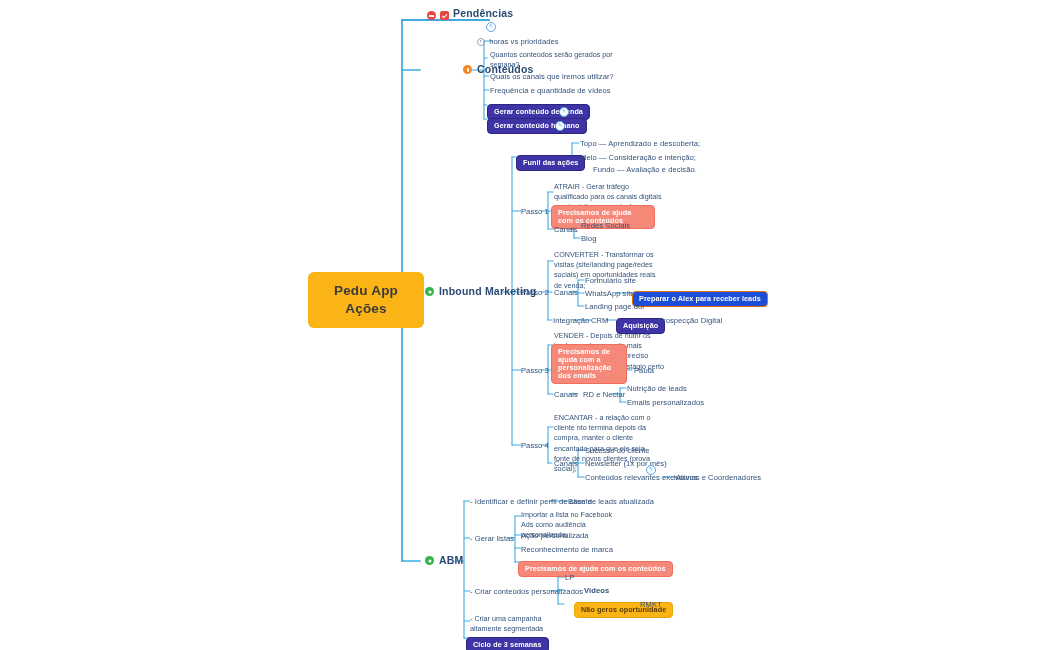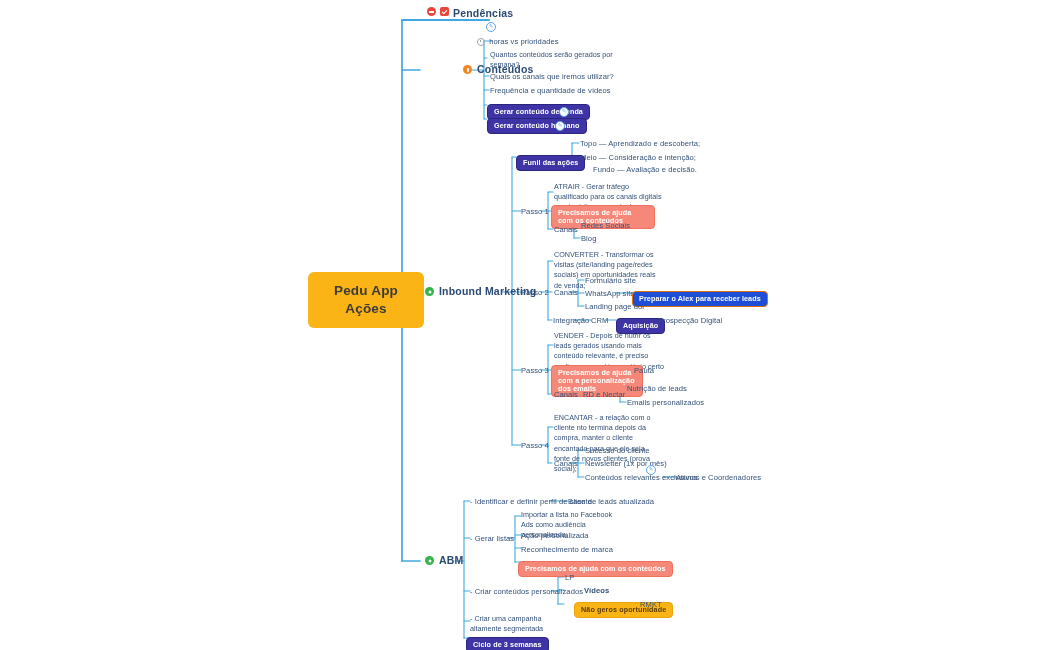--- a/index.html
+++ b/index.html
@@ -25,21 +25,21 @@
   
   .lvl1{font-size:10.5px;font-weight:700;color:#2b4a73;letter-spacing:.2px;display:flex;align-items:center;gap:5px;}
   .lvl1 .dot{width:9px;height:9px;border-radius:50%;display:inline-block;flex:0 0 auto;position:relative;}
   .dot.orange{background:#F6861F;}
   .dot.green{background:#36B34A;}
   .dot::after{content:"";position:absolute;left:50%;top:50%;transform:translate(-50%,-50%);
     width:2px;height:4px;background:#fff;border-radius:1px;}
   .dot.green::after{height:3px;width:3px;border-radius:50%;}
 
   
-  .pend{font-size:10.5px;font-weight:700;color:#2b4a73;display:flex;align-items:flex-start;gap:4px;letter-spacing:.2px;padding-left:8px;}
+  .pend{font-size:10.5px;font-weight:700;color:#2b4a73;display:flex;align-items:flex-end;gap:4px;letter-spacing:.2px;padding-left:8px;}
   .pend .ic{width:9px;height:9px;border-radius:50%;background:#E8453C;display:inline-block;position:relative;flex:0 0 auto;}
   .pend .ic2{width:9px;height:9px;border-radius:2px;background:#E8453C;display:inline-block;flex:0 0 auto;position:relative;}
   .pend .ic2::after{content:"";position:absolute;left:2px;top:3px;width:4px;height:2px;border-left:1.4px solid #fff;border-bottom:1.4px solid #fff;transform:rotate(-45deg);}
   .pend .ic::after{content:"";position:absolute;left:2px;top:4px;width:5px;height:1.6px;background:#fff;}
 
   
   .leaf{font-size:7.6px;color:#33517a;letter-spacing:.05px;}
   .para{font-size:7.2px;color:#33517a;line-height:1.42;white-space:normal;}
 
   
@@ -300,21 +300,21 @@
   <div class="node leaf" style="left:658px;top:316px;">
     <span>Prospecção Digital</span>
   </div>
 
   <div class="node leaf" style="left:521px;top:366px;">
     <span>Passo 3</span>
   </div>
   <div class="node para" style="left:554px;top:331px;width:110px;">
     <span>VENDER - Depois de nutrir os leads gerados usando mais conteúdo relevante, é preciso avaliar quem está no estágio certo e fechar a venda;</span>
   </div>
-  <div class="node" style="left:551px;top:365px;width:92px;">
+  <div class="node" style="left:551px;top:344px;width:76px;">
     <span class="badge red">Precisamos de ajuda com a personalização dos emails</span>
   </div>
   <div class="node leaf" style="left:634px;top:366px;">
     <span>Pauta</span>
   </div>
   <div class="node leaf" style="left:554px;top:390px;">
     <span>Canais</span>
   </div>
   <div class="node leaf" style="left:583px;top:390px;">
     <span>RD e Nectar</span>

